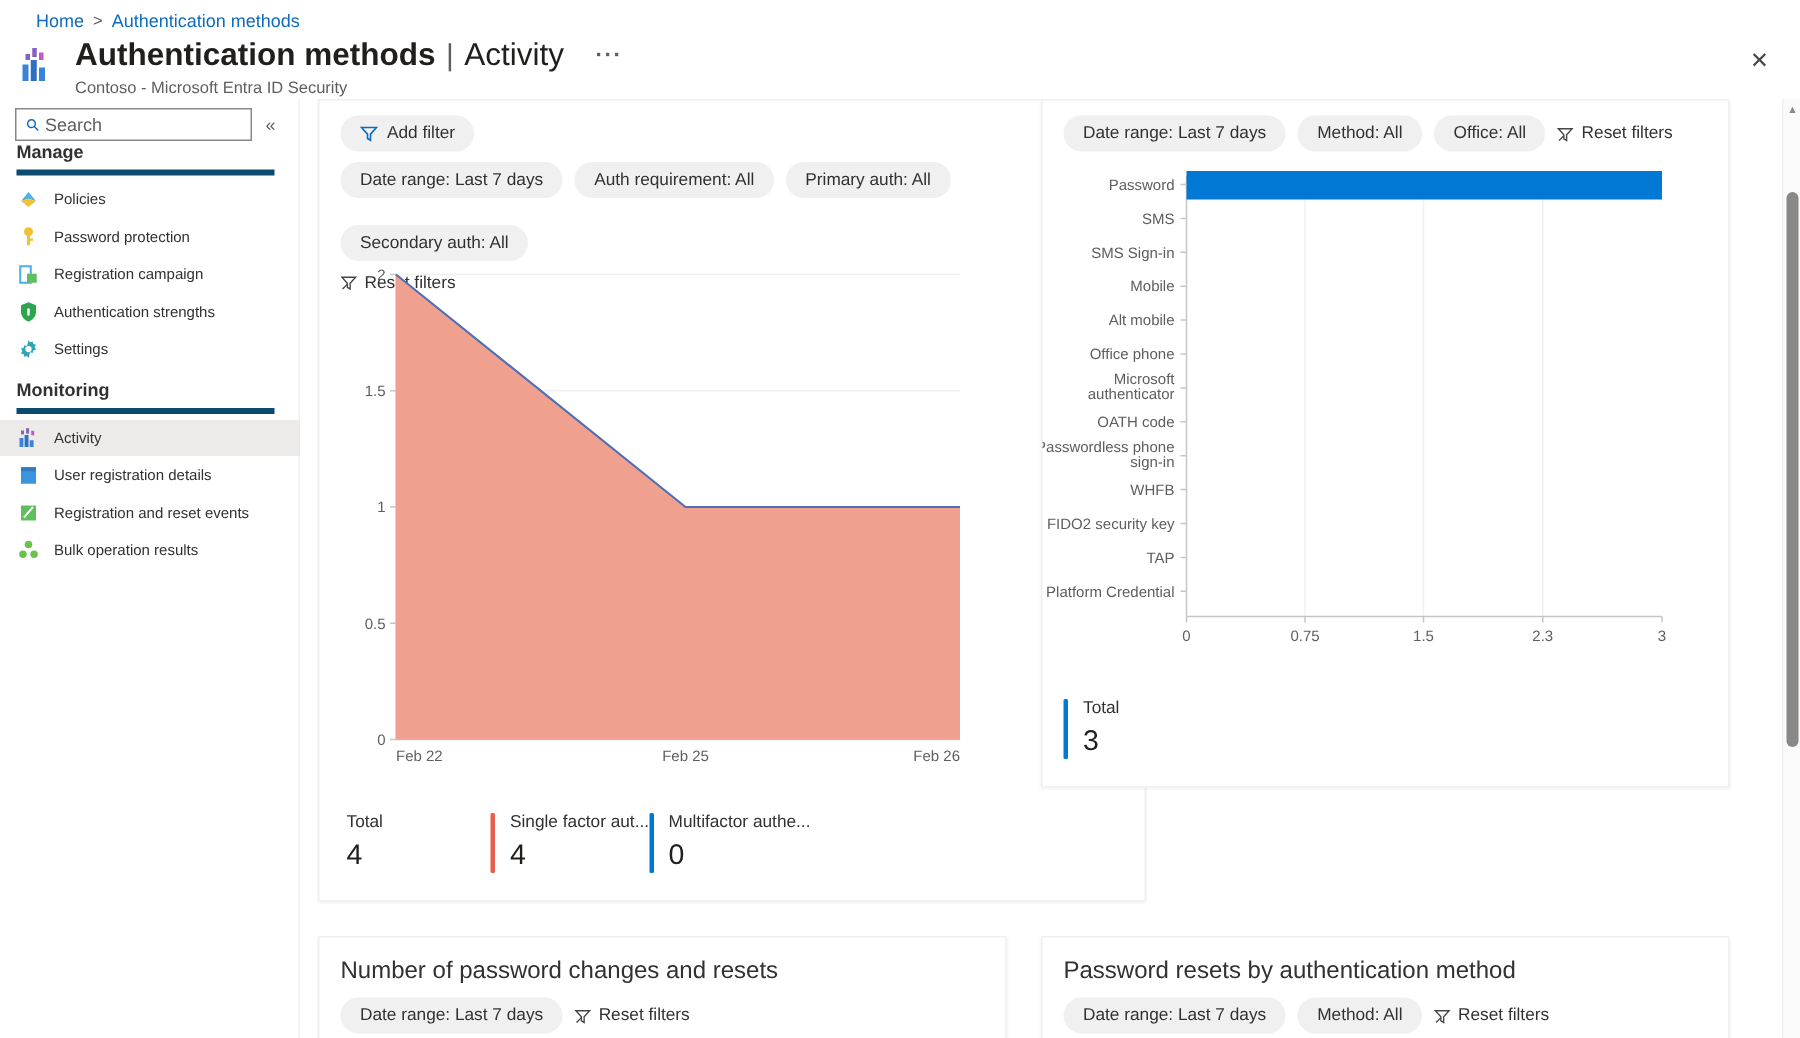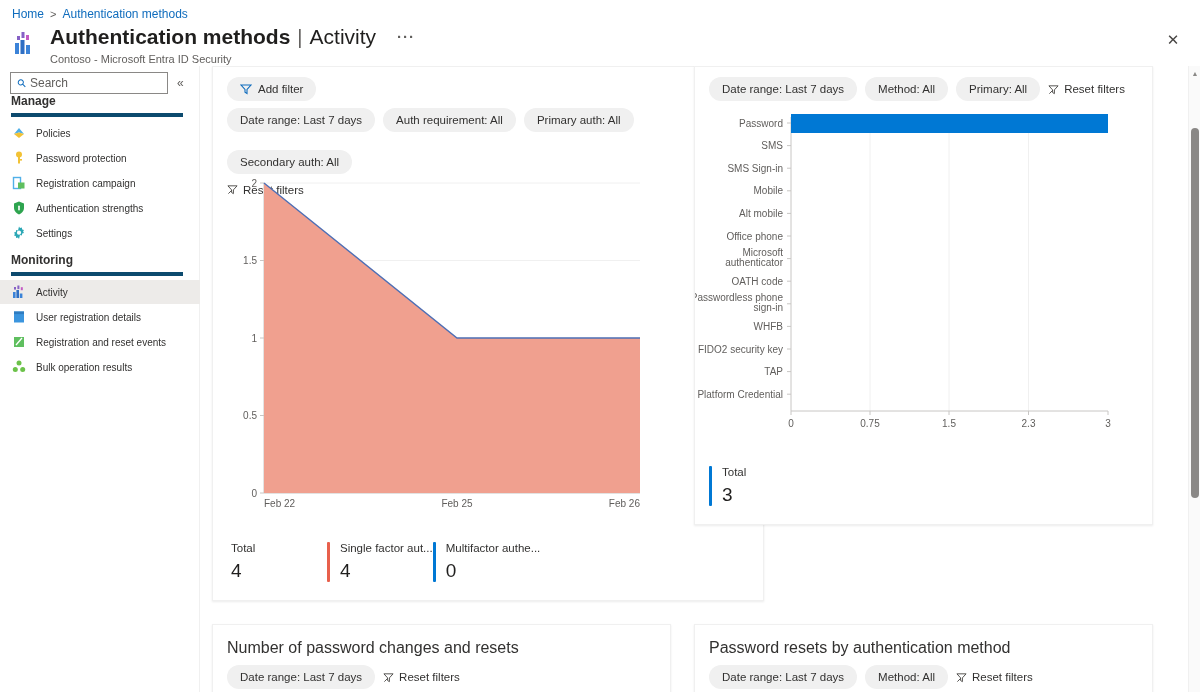--- a/index.html
+++ b/index.html
@@ -6,21 +6,21 @@
   html, body {
     width: 1200px; height: 692px;
     background: #ffffff;
     font-family: "Liberation Sans", sans-serif;
     color: #323130;
     overflow: hidden;
   }
 
   
   .breadcrumb {
-    position: absolute; left: 12px; top: 6px;
+    position: absolute; left: 24px; top: 6px;
     font-size: 12px; line-height: 16px;
     display: flex; align-items: center; gap: 6px;
   }
   .breadcrumb a { color: #0f6cbd; text-decoration: none; cursor: pointer; }
   .bc-sep { color: #605e5c; font-size: 11px; }
 
   
   .title-row {
     position: absolute; left: 12px; top: 24px;
     display: flex; align-items: flex-start; gap: 8px;
@@ -406,21 +406,21 @@
         </div>
       </div>
     </div>
   </div>
 
   <div class="card" id="card-methods">
     <div style="position:absolute; left:14px; top:10px;">
       <div class="pill-row" style="width:430px;">
         <span class="pill">Date range: Last 7 days</span>
         <span class="pill">Method: All</span>
-        <span class="pill">Primary: All</span>
+        <span class="pill">Office: All</span>
         <span class="reset-link">
           <svg width="11" height="11" viewBox="0 0 12 12">
             <path d="M1 2 H11 L7 6.4 V10.5 L5 9.3 V6.4 Z" fill="none" stroke="#484644" stroke-width="1"></path>
             <path d="M1.5 10.5 L5 7" stroke="#484644" stroke-width="1"></path>
           </svg>
           <span>Reset filters</span>
         </span>
       </div>
     </div>
 

